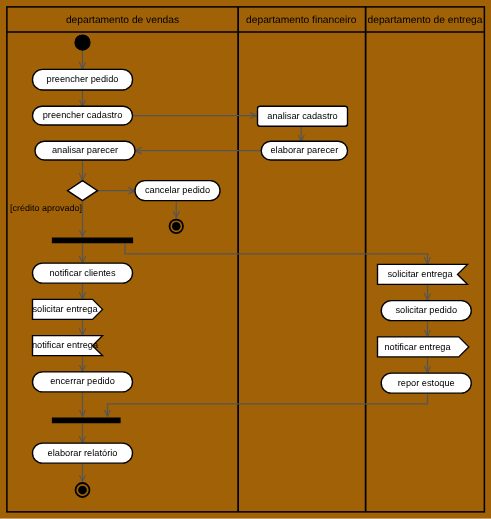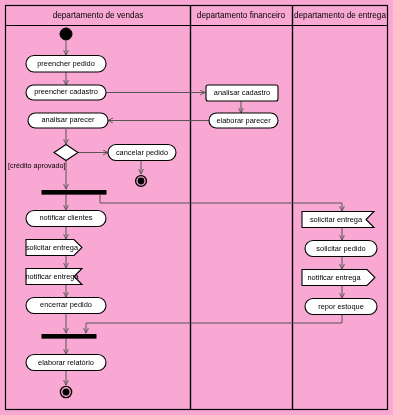--- a/index.html
+++ b/index.html
@@ -8,21 +8,21 @@
     padding: 0;
     background: #ffffff;
   }
   body {
     font-family: "Liberation Sans", sans-serif;
   }
   #canvas {
     position: relative;
     width: 393px;
     height: 415px;
-    background: #f9a8d4;
+    background: #a16207;
     overflow: hidden;
   }
   #diagram-svg {
     position: absolute;
     left: 0;
     top: 0;
     width: 393px;
     height: 415px;
   }
   .lane-title {

